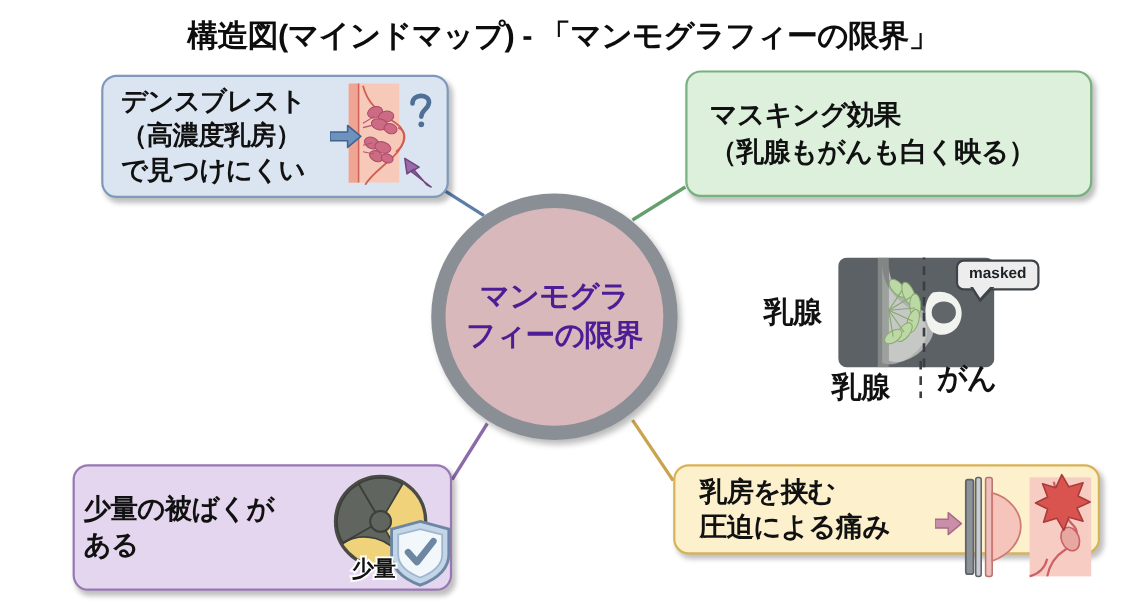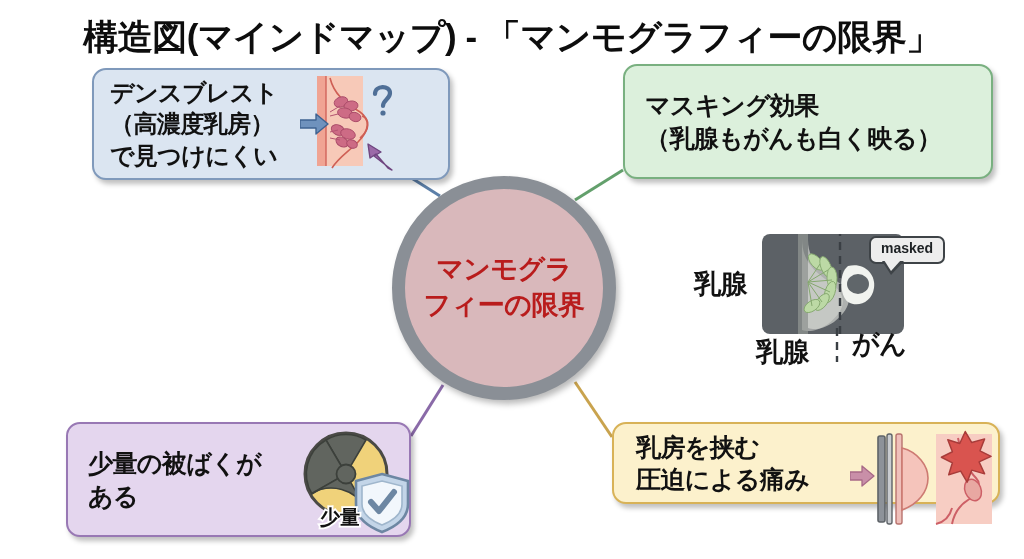--- a/index.html
+++ b/index.html
@@ -18,21 +18,21 @@
     overflow: hidden;
   }
 
   
   #title {
     position: absolute;
     left: 0;
     top: 14px;
     width: 1024px;
     text-align: center;
-    font-size: 35px;
+    font-size: 28px;
     font-weight: bold;
     color: #0d0d0d;
     letter-spacing: -0.5px;
     white-space: nowrap;
   }
 
   
   #wires {
     position: absolute;
     left: 0; top: 0;
@@ -52,21 +52,21 @@
     border: 13px solid #8a8f96;
     box-sizing: border-box;
     box-shadow: 3px 4px 6px rgba(0,0,0,0.28);
     display: flex;
     align-items: center;
     justify-content: center;
   }
   #center-label {
     font-size: 27px;
     font-weight: bold;
-    color: #b91c1c;
+    color: #4c1d95;
     line-height: 1.32;
     text-align: center;
     letter-spacing: -0.5px;
     white-space: pre-line;
   }
 
   
   .node-box {
     position: absolute;
     border-radius: 14px;
@@ -79,41 +79,41 @@
     font-size: 25px;
     font-weight: bold;
     color: #111111;
     line-height: 1.3;
     letter-spacing: -0.6px;
     white-space: pre-line;
   }
 
   
   #box-dense {
-    left: 92px; top: 68px; width: 358px; height: 112px;
+    left: 92px; top: 68px; width: 316px; height: 112px;
     background: #dbe5f1;
     border: 2.5px solid #7f99bb;
   }
   #box-dense .node-text { padding-left: 16px; font-size: 24px; }
 
   
   #box-mask {
     left: 623px; top: 64px; width: 370px; height: 115px;
     background: #dcf0dc;
     border: 2.5px solid #79b080;
   }
   #box-mask .node-text { padding-left: 20px; }
 
   
   #box-dose {
     left: 66px; top: 422px; width: 345px; height: 115px;
     background: #e4d6ee;
     border: 2.5px solid #9878b4;
   }
-  #box-dose .node-text { padding-left: 20px; }
+  #box-dose .node-text { padding-left: 8px; }
 
   
   #box-pain {
     left: 612px; top: 422px; width: 388px; height: 82px;
     background: #fcf1cc;
     border: 2.5px solid #d8b257;
   }
   #box-pain .node-text { padding-left: 22px; }
 
   

